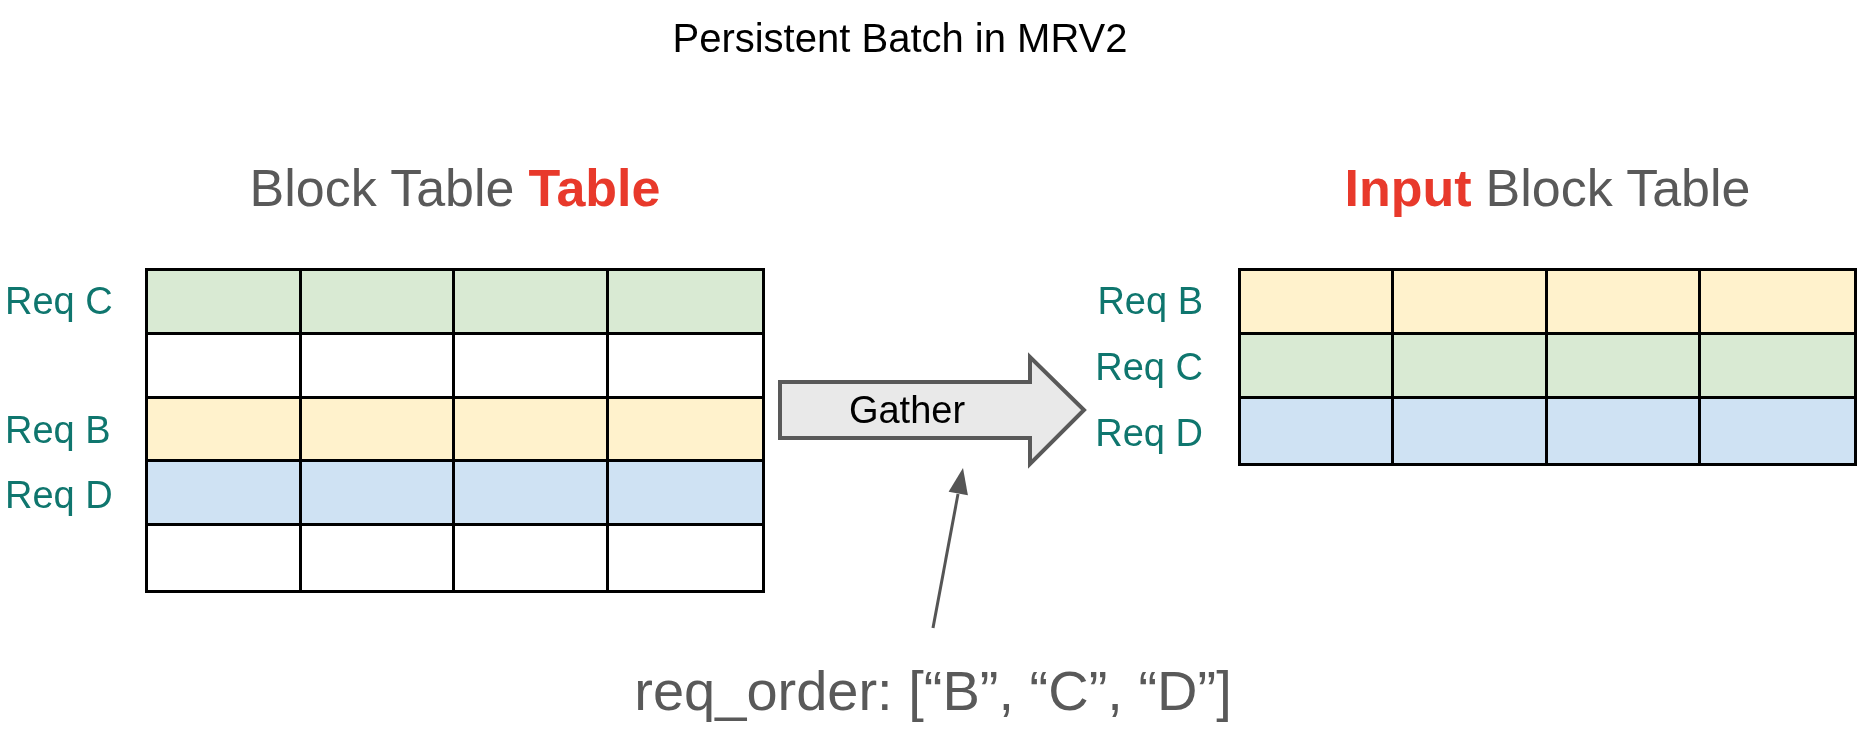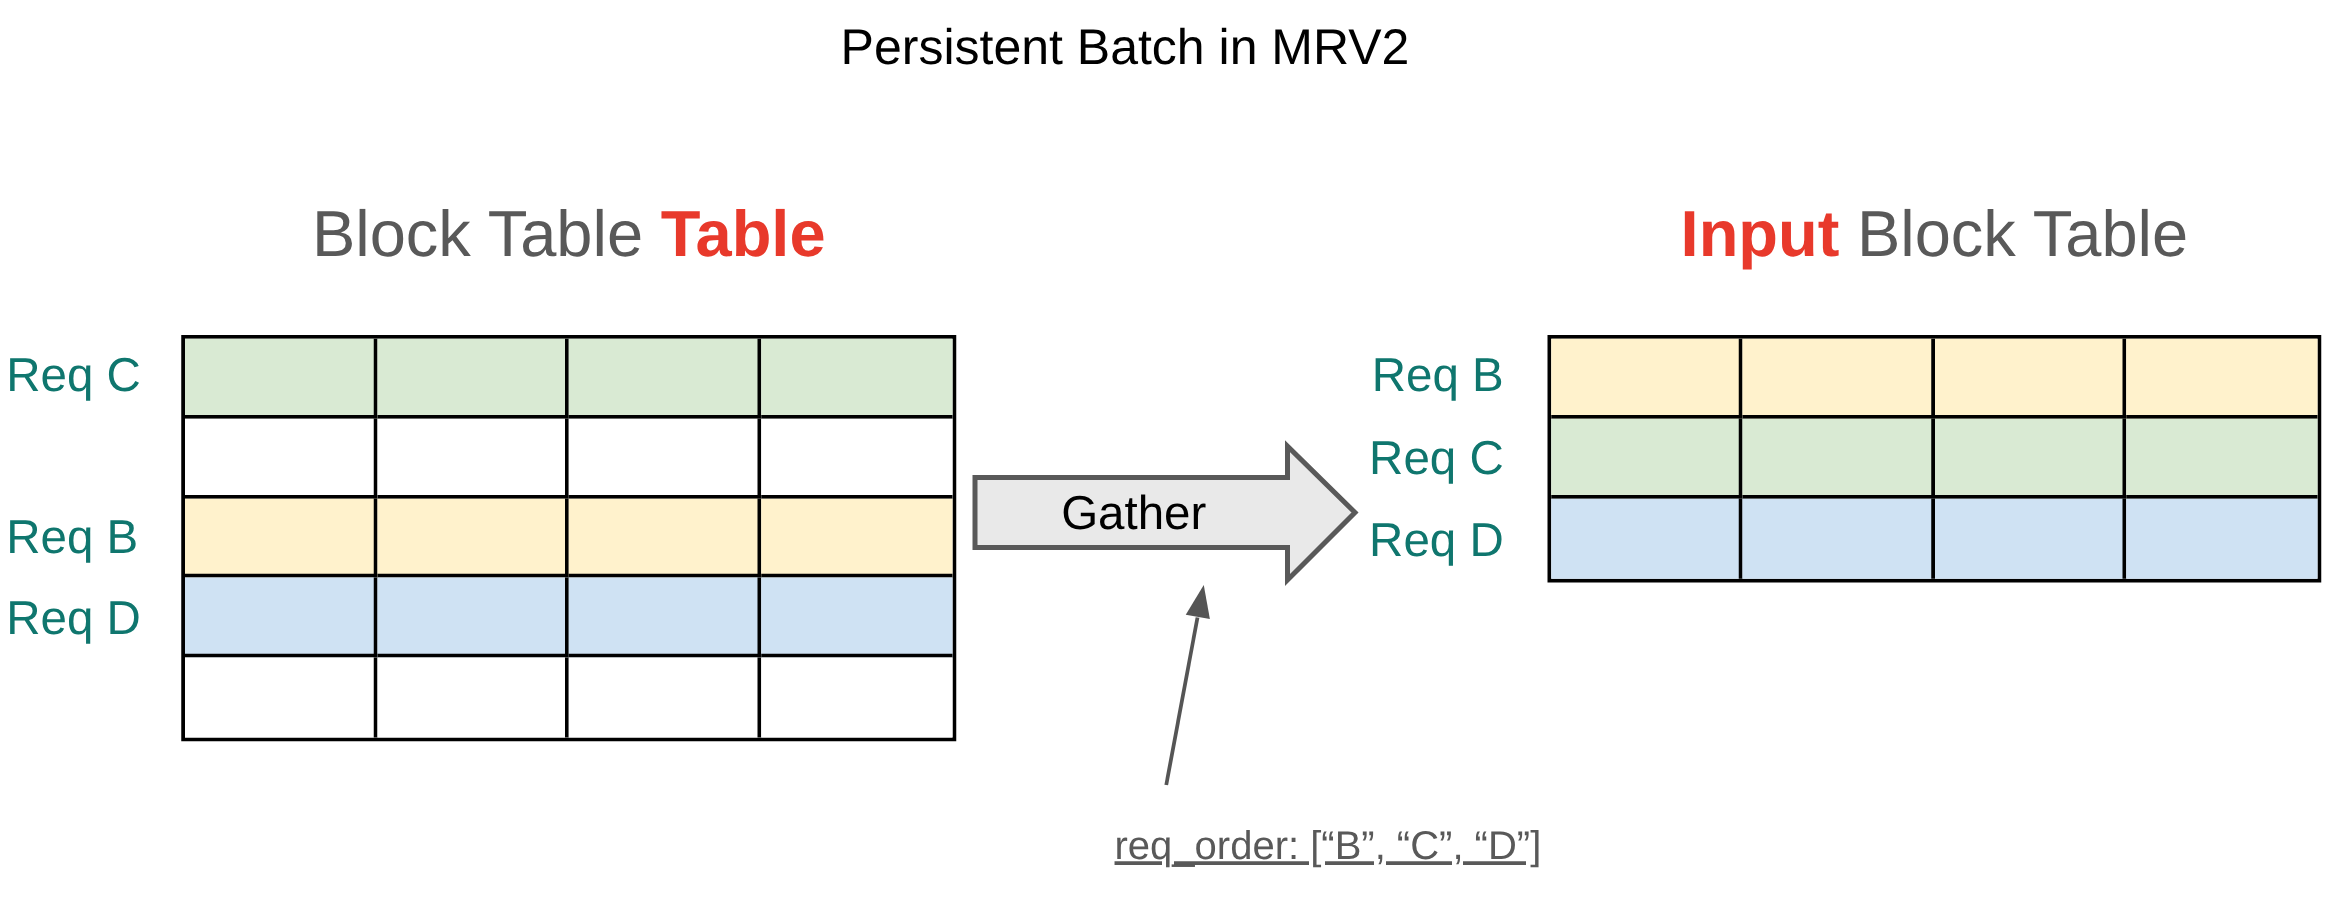--- a/index.html
+++ b/index.html
@@ -93,25 +93,24 @@
   #annotation-arrow-svg {
     position: absolute;
     left: 900px;
     top: 450px;
   }
   .annotation-text {
     position: absolute;
     left: 633px;
     top: 658px;
     width: 600px;
-    text-align: right;
-    font-size: 32px;
+    text-align: center;
+    font-size: 56px;
     color: #595959;
     white-space: nowrap;
-    text-decoration: underline;
   }
 </style>
 </head>
 <body>
 
 <div id="stage">
 
   <div class="title">Persistent Batch in MRV2</div>
 
   <div class="section-heading" id="left-heading">

